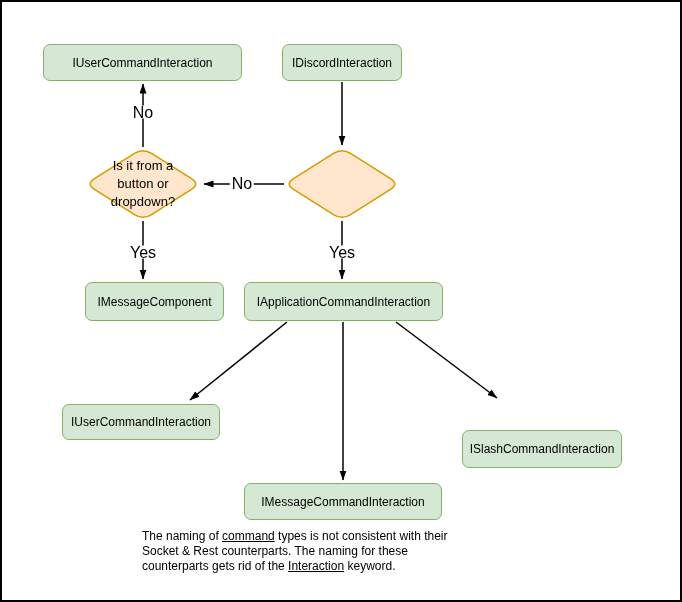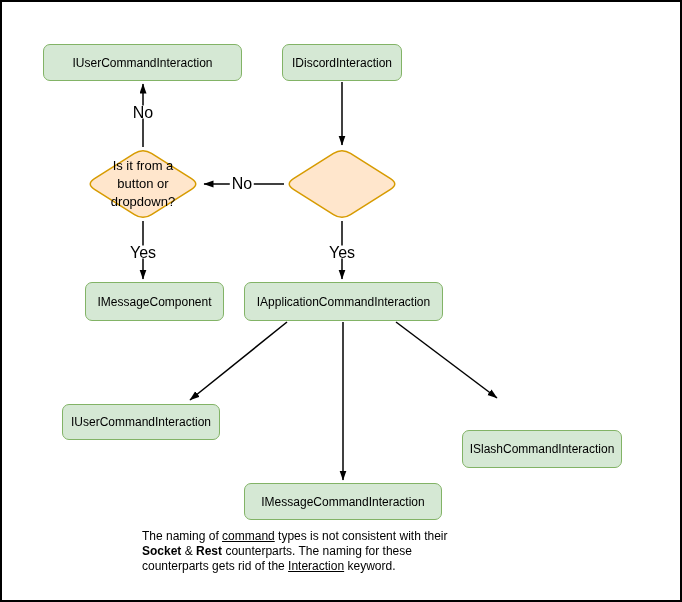--- a/index.html
+++ b/index.html
@@ -50,21 +50,21 @@
   .caption {
     position: absolute;
     left: 140px;
     top: 527px;
     width: 420px;
     text-align: left;
     font-size: 12px;
     line-height: 15px;
   }
   .caption .u { text-decoration: underline; }
-  .caption .b { font-weight: bold; }
+  .caption .b { font-weight: normal; }
 </style>
 </head>
 <body>
 
 <div id="canvas">
 
   <svg id="edges" viewBox="0 0 682 602">
     <defs>
       <marker id="arrow" markerWidth="11" markerHeight="9" refX="9.5" refY="3.5" orient="auto" markerUnits="userSpaceOnUse">
         <path d="M0,0 L10,3.5 L0,7 Z" fill="#000000"></path>

